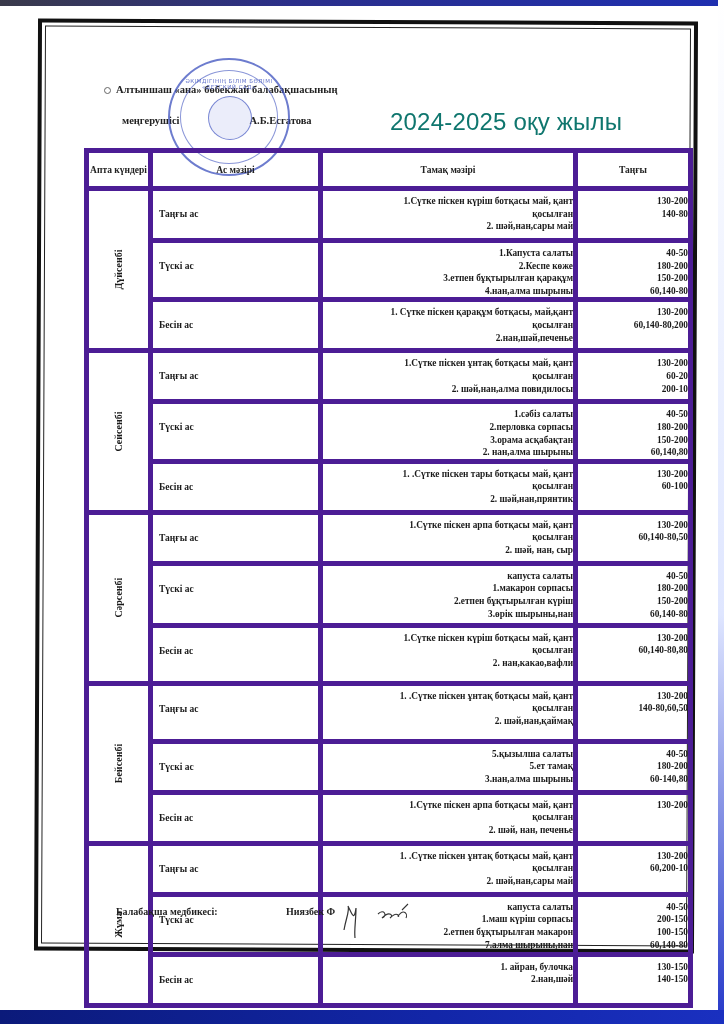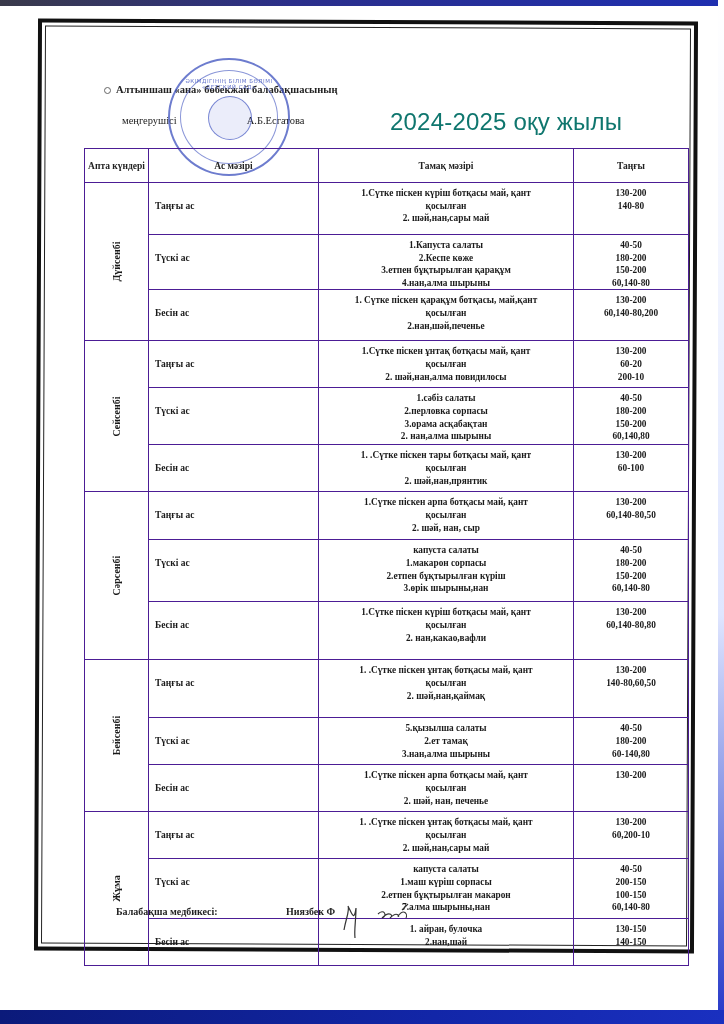--- a/index.html
+++ b/index.html
@@ -16,44 +16,44 @@
   .bottombar { position:absolute; left:0; top:1010px; width:724px; height:14px;
     background:linear-gradient(90deg,#0b1a7a 0%,#1226a8 60%,#1a30c0 100%); }
 
   .frame-outer { position:absolute; left:36px; top:20px; width:660px; height:932px;
     border:4px solid #111; box-sizing:border-box; transform:rotate(0.25deg); }
   .frame-inner { position:absolute; left:43px; top:27px; width:646px; height:918px;
     border:1.5px solid #222; box-sizing:border-box; transform:rotate(0.25deg); }
 
   .approve { position:absolute; left:104px; top:84px; font-weight:bold; font-size:10.5px; color:#222; }
   .approve .dot { display:inline-block; width:5px; height:5px; border-radius:50%; border:1px solid #666; margin-right:5px; vertical-align:middle; }
-  .approve2 { position:absolute; left:122px; top:115px; font-weight:normal; font-size:10.5px; color:#222; }
+  .approve2 { position:absolute; left:122px; top:115px; font-weight:bold; font-size:10.5px; color:#222; }
   .approve2 .name { margin-left:70px; }
 
   .stamp { position:absolute; left:168px; top:58px; width:122px; height:118px; border-radius:50%;
     border:2px solid rgba(60,80,190,0.75); box-sizing:border-box; }
   .stamp::before { content:""; position:absolute; left:10px; top:10px; right:10px; bottom:10px;
     border-radius:50%; border:1.5px solid rgba(60,80,190,0.6); }
   .stamp::after { content:""; position:absolute; left:38px; top:36px; width:42px; height:42px;
     border-radius:50%; border:1.5px solid rgba(60,80,190,0.65); background:rgba(90,110,210,0.12); }
   .stamp-text { position:absolute; left:0; top:18px; width:100%; text-align:center; font-family:"DejaVu Sans",sans-serif;
     font-size:5.5px; color:rgba(60,80,190,0.8); letter-spacing:0.5px; }
 
   .year { position:absolute; left:390px; top:108px; font-family:"Liberation Sans", sans-serif;
     font-size:24px; color:#0f766e; letter-spacing:0.2px; }
 
   table.menu { position:absolute; left:84px; top:148px; width:604px; border-collapse:collapse;
     font-size:9.3px; font-weight:bold; table-layout:fixed; }
-  table.menu td, table.menu th { border:1px solid #4c1d95; padding:0; vertical-align:top;margin-top:16px; }
+  table.menu td, table.menu th { border:5px solid #4c1d95; padding:0; vertical-align:top;margin-top:16px; }
   table.menu th { font-weight:bold; height:33px; vertical-align:middle; text-align:center; font-size:9.5px; color:#222; }
   col.c-day { width:64px; } col.c-meal { width:170px; } col.c-food { width:255px; } col.c-gram { width:115px; }
   td.day { vertical-align:middle !important; text-align:center; position:relative; }
   .day-label { display:inline-block; transform:rotate(-90deg); white-space:nowrap; font-size:10px; font-weight:bold; }
   td.meal { padding:18px 6px !important; font-size:9.5px; }
-  td.food, td.gram { text-align:center; line-height:12.6px; padding-top:4px !important; }
+  td.food, td.gram { text-align:right; line-height:12.6px; padding-top:4px !important; }
   .line { display:block; }
 
   .footer { position:absolute; top:906px; font-weight:bold; font-size:10px; color:#222; }
   .sig { position:absolute; left:338px; top:900px; width:90px; height:40px; }
 </style>
 </head>
 <body>
 
 <div class="topbar"></div>
 <div class="rightbar"></div>
@@ -222,21 +222,21 @@
         </td>
         <td class="gram">
           <span class="line">130-200</span>
           <span class="line">140-80,60,50</span>
         </td>
       </tr>
       <tr style="height: 42px;">
         <td class="meal">Түскі ас</td>
         <td class="food">
           <span class="line">5.қызылша салаты</span>
-          <span class="line">2.ет тамақ</span>
+          <span class="line">5.ет тамақ</span>
           <span class="line">3.нан,алма шырыны</span>
         </td>
         <td class="gram">
           <span class="line">40-50</span>
           <span class="line">180-200</span>
           <span class="line">60-140,80</span>
         </td>
       </tr>
       <tr style="height: 42px;">
         <td class="meal">Бесін ас</td>

